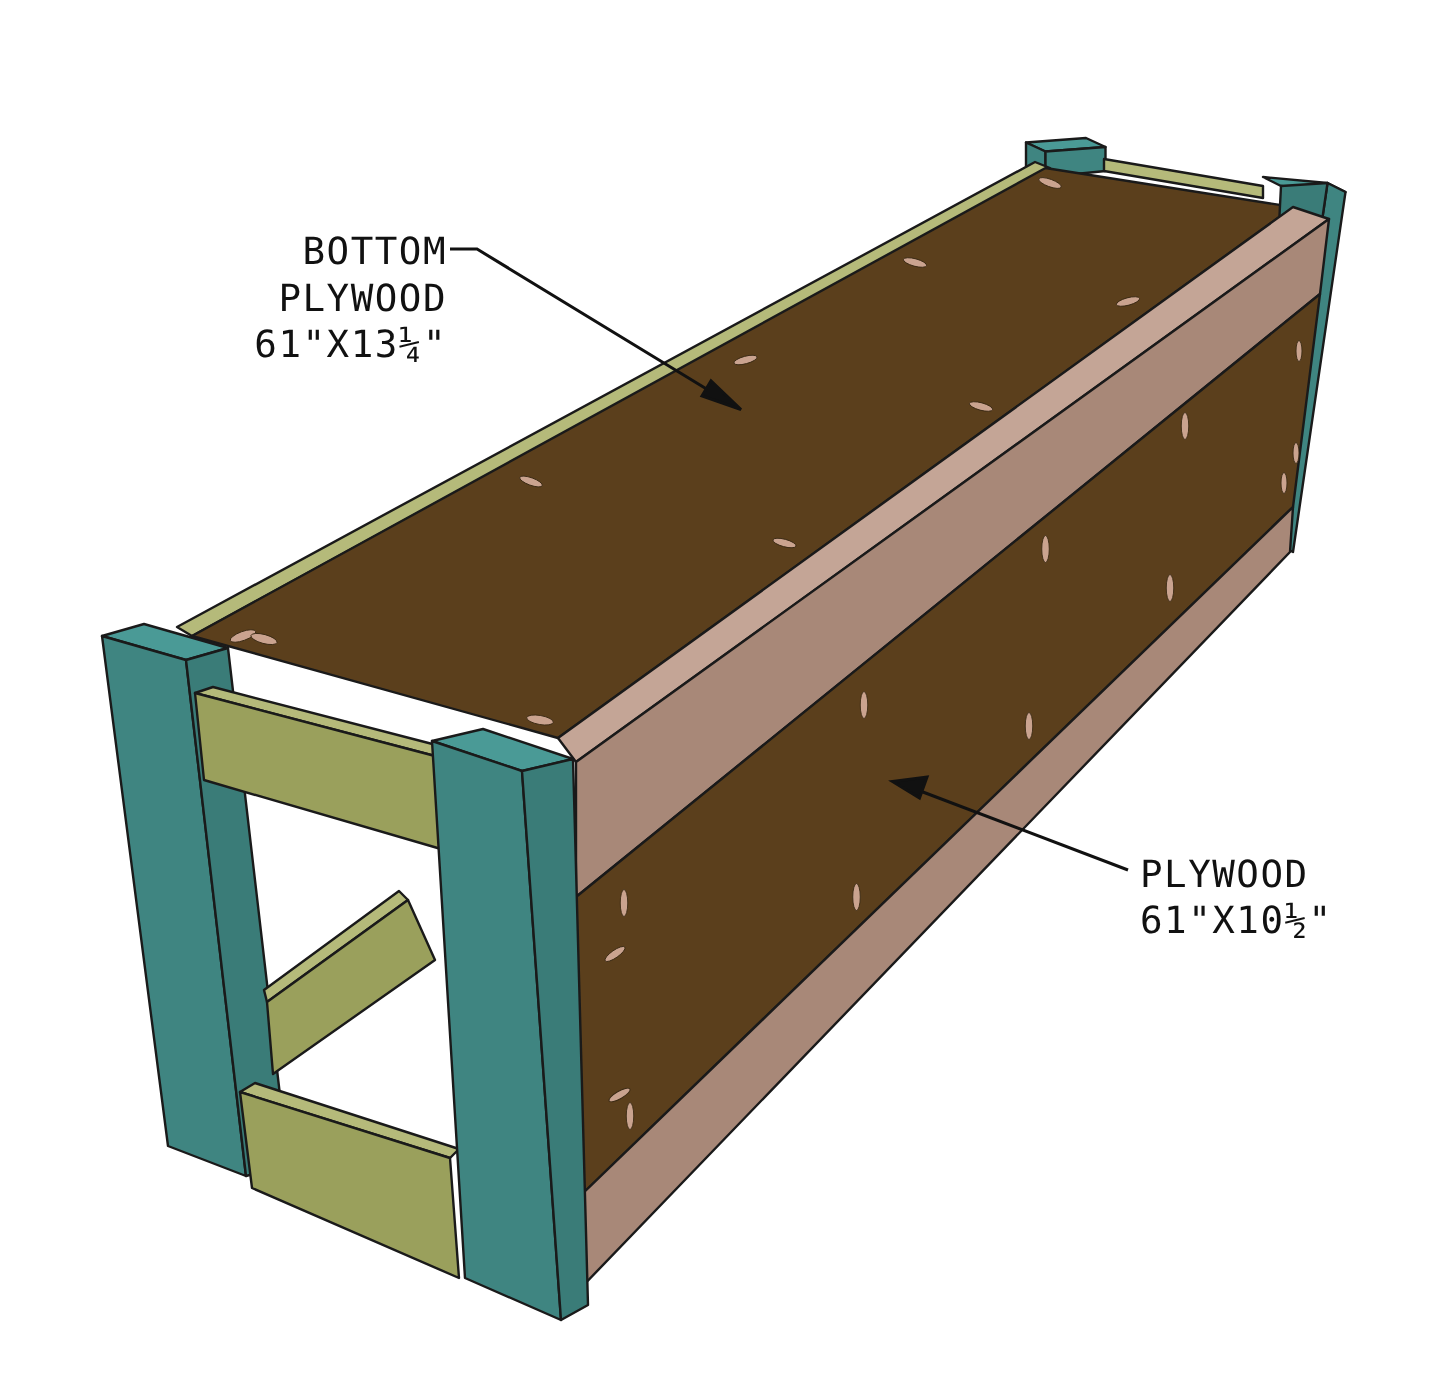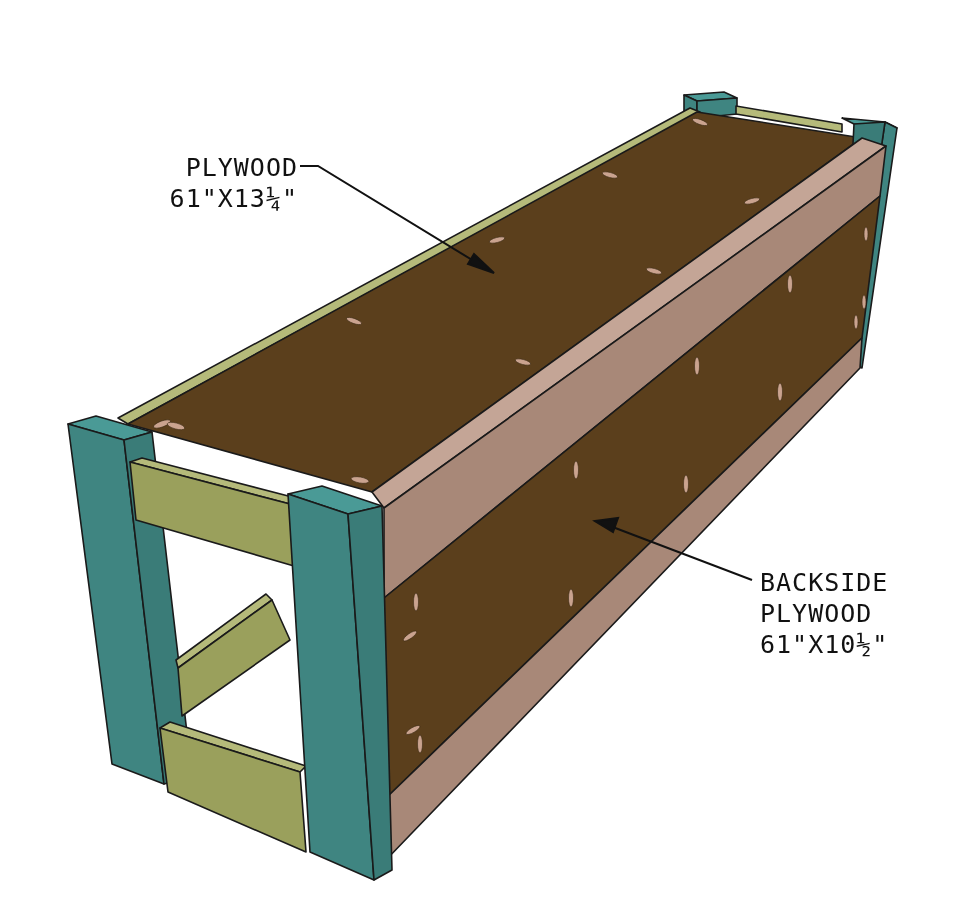--- a/index.html
+++ b/index.html
@@ -91,21 +91,21 @@
 
   <g stroke="#111" stroke-width="2" fill="#111">
     <polyline points="300,166 318,166 482,266" fill="none"></polyline>
     <polygon points="494,273 474,254 468,264"></polygon>
     <line x1="752" y1="580" x2="610" y2="526"></line>
     <polygon points="595,521 618,518 613,532"></polygon>
   </g>
 </svg>
 
 <div id="label-bottom" class="label">
+  <div>BOTTOM</div>
   <div>PLYWOOD</div>
   <div>61"X13¼"</div>
 </div>
 
 <div id="label-back" class="label">
-  <div>BACKSIDE</div>
   <div>PLYWOOD</div>
   <div>61"X10½"</div>
 </div>
 
 </body></html>

